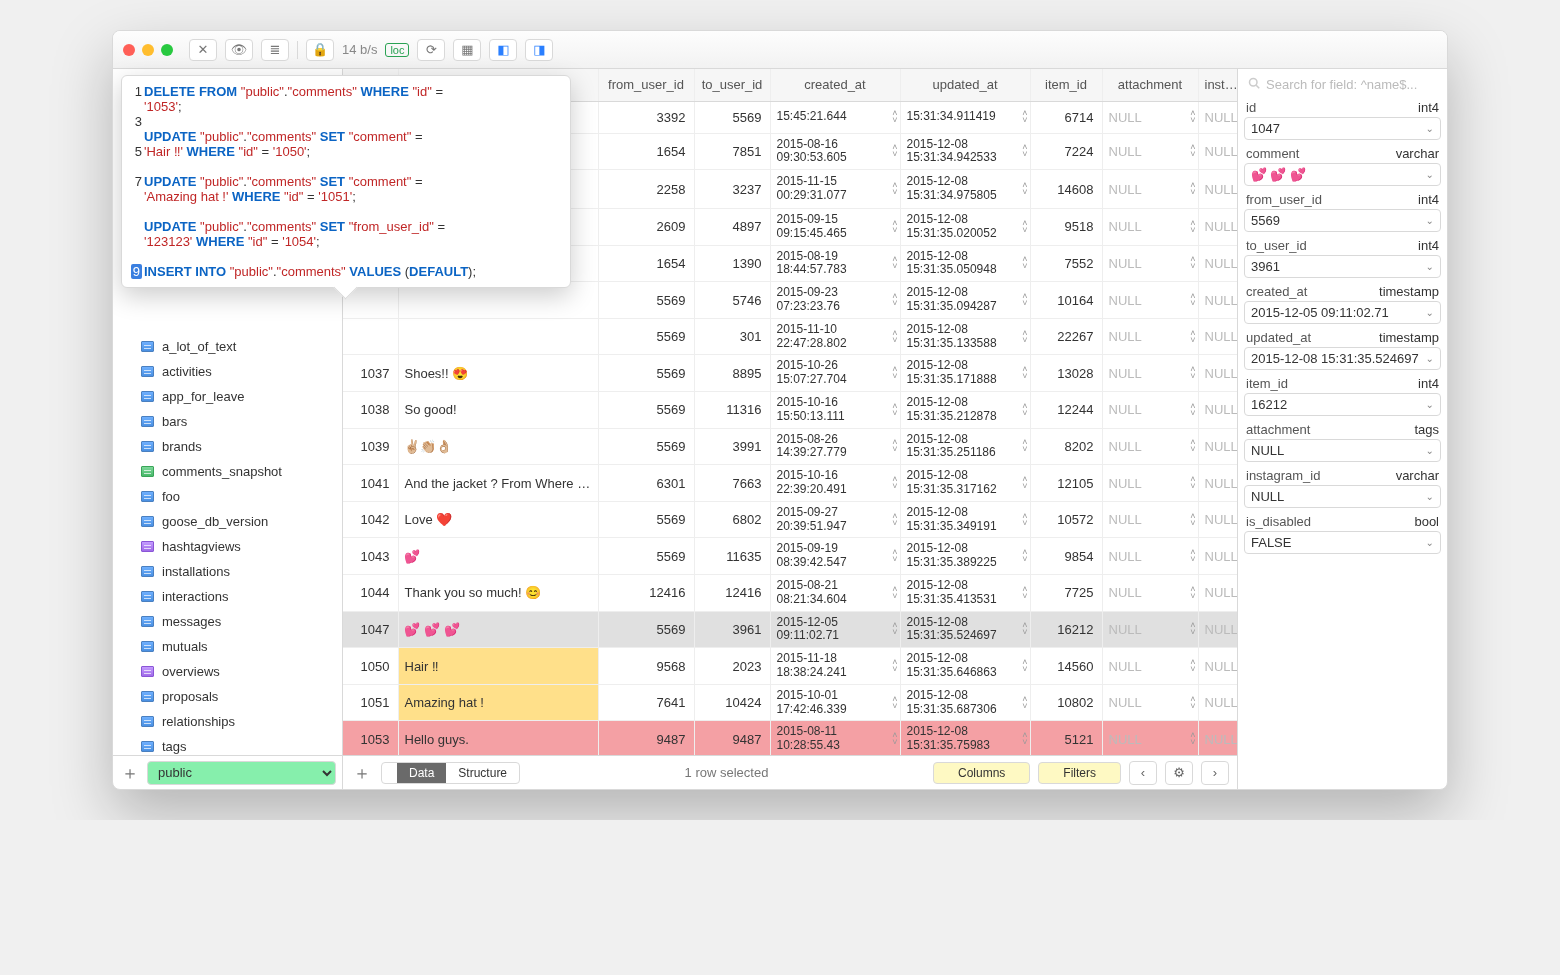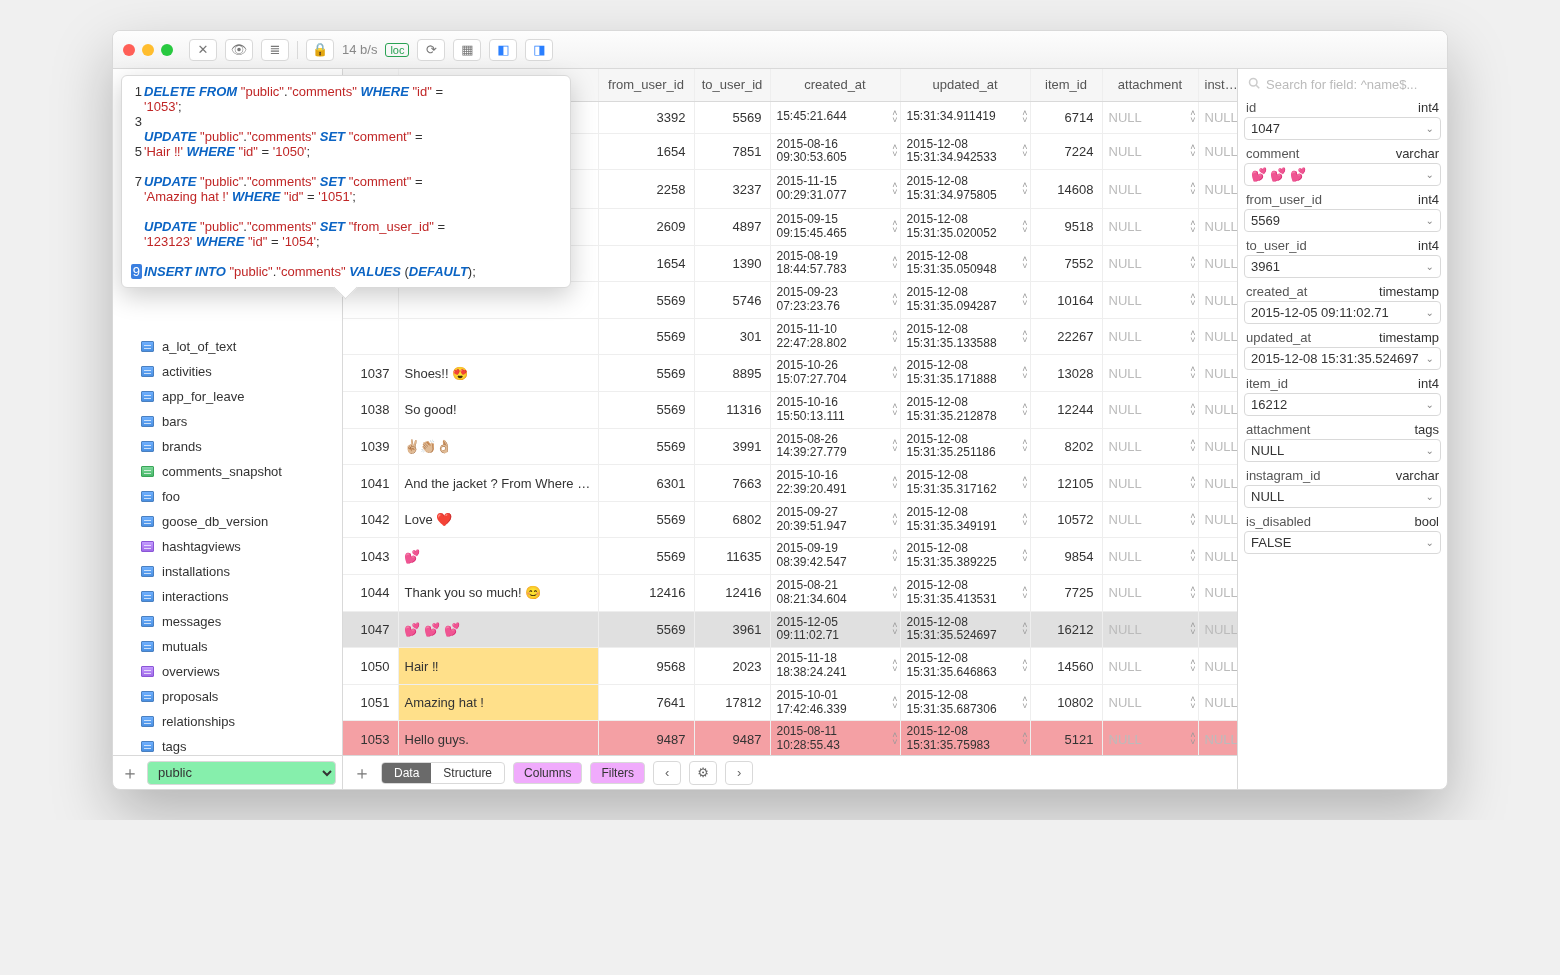--- a/index.html
+++ b/index.html
@@ -43,40 +43,40 @@
   td.dt .stepper,td.att .stepper{position:absolute;right:2px;top:50%;transform:translateY(-50%);font-size:9px;color:#999;line-height:7px;text-align:center;}
   td.att{position:relative;color:#aaa;}
   td .null{color:#bbb;}
   tr.sel td{background:var(--sel);}
   tr.del td{background:var(--del);}
   td.edit{background:var(--edit) !important;margin-left:46px;}
   
   .footer{height:34px;border-top:1px solid var(--border);display:flex;align-items:center;padding:0 8px;gap:8px;}
   .seg{display:flex;border:1px solid var(--border);border-radius:4px;overflow:hidden;}
   .seg span{padding:3px 12px;font-size:12px;cursor:default;}
-  .seg .active{background:#6a6a6a;color:#fff;}
-  .fbtn{border:1px solid var(--border);border-radius:4px;padding:3px 10px;background:#f0abfc;font-size:12px;}
+  .seg .active{background:#6a6a6a;color:#fff;margin-left:15px;}
+  .fbtn{border:1px solid var(--border);border-radius:4px;padding:3px 24px;background:#fef9c3;font-size:12px;}
   
   .inspector{width:210px;border-left:1px solid var(--border);padding:4px 6px 6px;overflow:auto;}
   .search{display:flex;align-items:flex-start;border:none;color:#aaa;padding:4px 4px 6px;}
   .search svg{margin-right:6px;opacity:.5}
   .field{margin-bottom:4px;}
   .field .lbl{display:flex;justify-content:space-between;font-size:11px;color:#777;padding:2px 2px;}
   .field .lbl b{font-weight:400;color:#555;}
   .field .val{border:1px solid var(--border);border-radius:4px;padding:3px 6px;font-size:13px;display:flex;justify-content:space-between;align-items:center;background:#fff;}
   .field .val.null{color:#bbb;}
   .chev{font-size:10px;color:#888;}
   
   .popover{position:absolute;left:8px;top:44px;width:450px;background:#fff;border:1px solid var(--border);border-radius:6px;box-shadow:0 8px 26px rgba(0,0,0,.2);padding:8px 10px 8px 22px;z-index:20;}
   .popover::after{content:"";position:absolute;left:50%;bottom:-9px;margin-left:-9px;width:16px;height:16px;background:#fff;border-right:1px solid var(--border);border-bottom:1px solid var(--border);transform:rotate(45deg);}
   .gut{position:absolute;left:4px;top:8px;bottom:8px;width:16px;font-family:Menlo,Consolas,monospace;font-size:10.5px;color:#bbb;text-align:right;}
   .gut div{height:15px;line-height:15px;}
   .gut .mark{background:#3a7fe0;color:#fff;border-radius:2px;padding:0 2px;}
   .sql{font-family:Menlo,Consolas,monospace;font-size:11.5px;line-height:15px;white-space:pre-wrap;word-break:break-word;}
-  .kw{color:var(--blue);font-weight:bold;font-style:italic;}
+  .kw{color:var(--blue);font-weight:bold;}
   .str{color:var(--red);}
   .plus{width:22px;height:22px;display:flex;align-items:center;justify-content:center;color:#777;font-size:18px;}
   .pagebtn{width:28px;height:24px;border:1px solid var(--border);border-radius:4px;background:#fff;display:flex;align-items:center;justify-content:center;color:#666;}
 </style>
 </head>
 <body>
 
 <div class="window">
 
   <div class="titlebar">
@@ -510,21 +510,21 @@
                   <div class="stepper">˄<br>˅</div>
                 </td>
                 <td class="num">14560</td>
                 <td class="att"><span class="null">NULL</span><div class="stepper">˄<br>˅</div></td>
                 <td class="att"><span class="null">NULL</span></td>
               </tr>
               <tr>
                 <td class="num">1051</td>
                 <td class="edit">Amazing hat !</td>
                 <td class="num">7641</td>
-                <td class="num">17812</td>
+                <td class="num">10424</td>
                 <td class="dt">
                   <span>2015-10-01</span>
                   <span>17:42:46.339</span>
                   <div class="stepper">˄<br>˅</div>
                 </td>
                 <td class="dt">
                   <span>2015-12-08</span>
                   <span>15:31:35.687306</span>
                   <div class="stepper">˄<br>˅</div>
                 </td>
@@ -553,20 +553,21 @@
               </tr>
             </tbody>
         </table>
       </div>
       <div class="footer">
         <div class="plus">＋</div>
         <div class="seg">
           <span class="active">Data</span>
           <span>Structure</span>
         </div>
+        <div style="flex:1;text-align:center;color:#777">1 row selected</div>
         <div class="fbtn">Columns</div>
         <div class="fbtn">Filters</div>
         <div class="pagebtn">‹</div>
         <div class="pagebtn">⚙</div>
         <div class="pagebtn">›</div>
       </div>
     </div>
 
     <div class="inspector">
       <div class="search">

